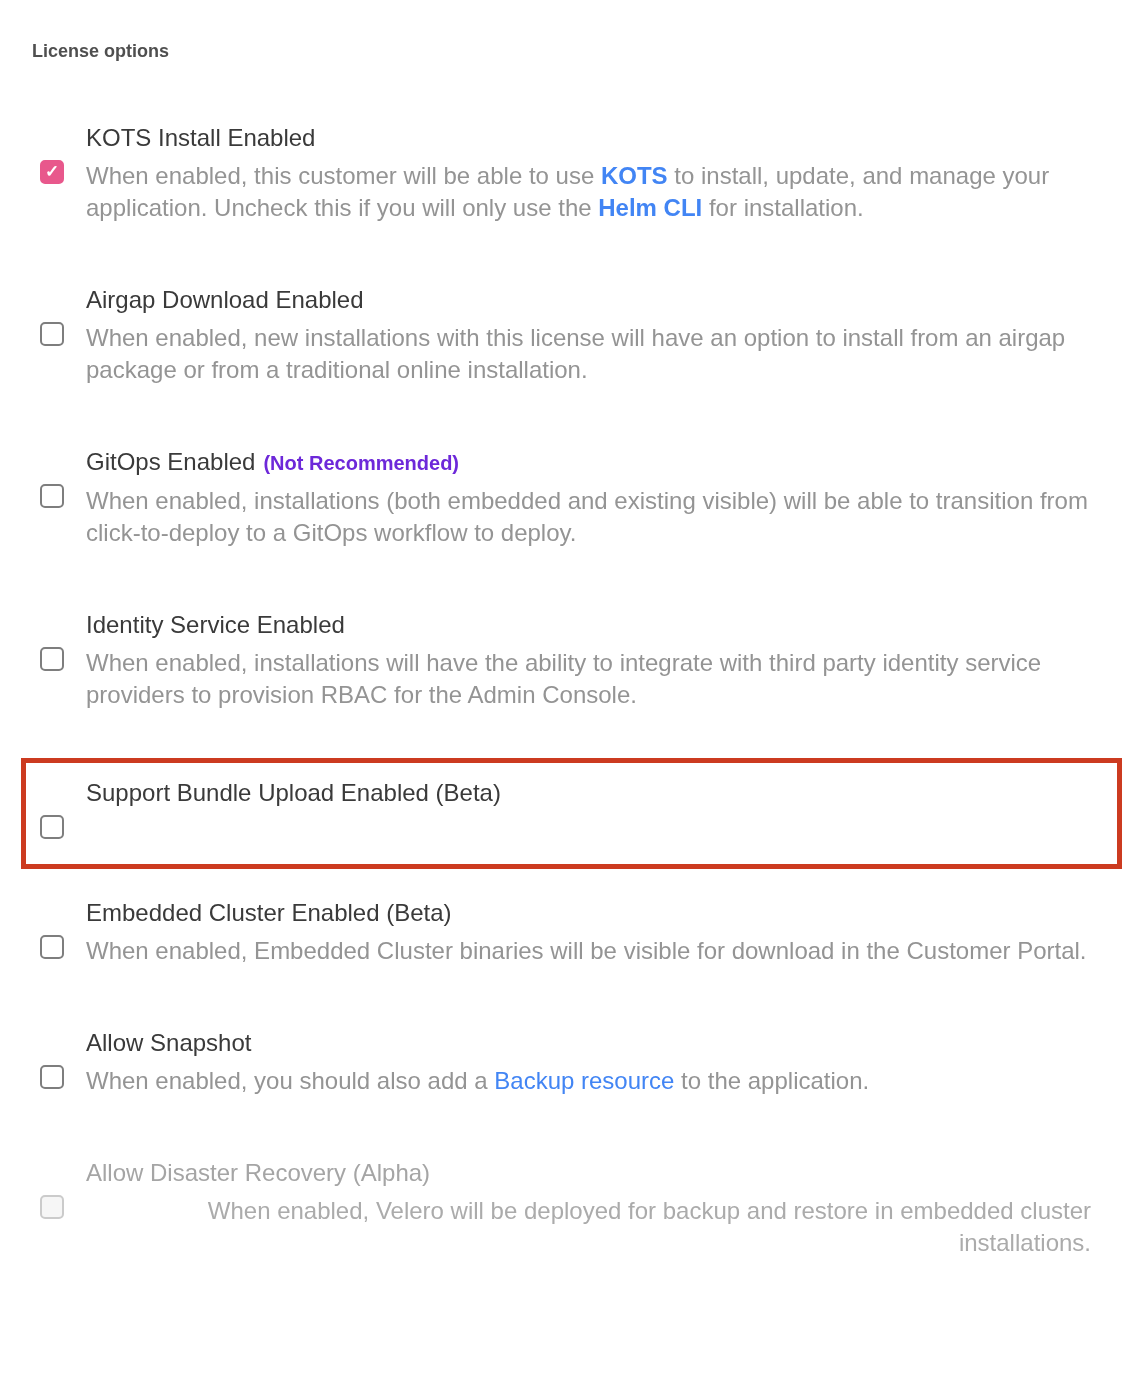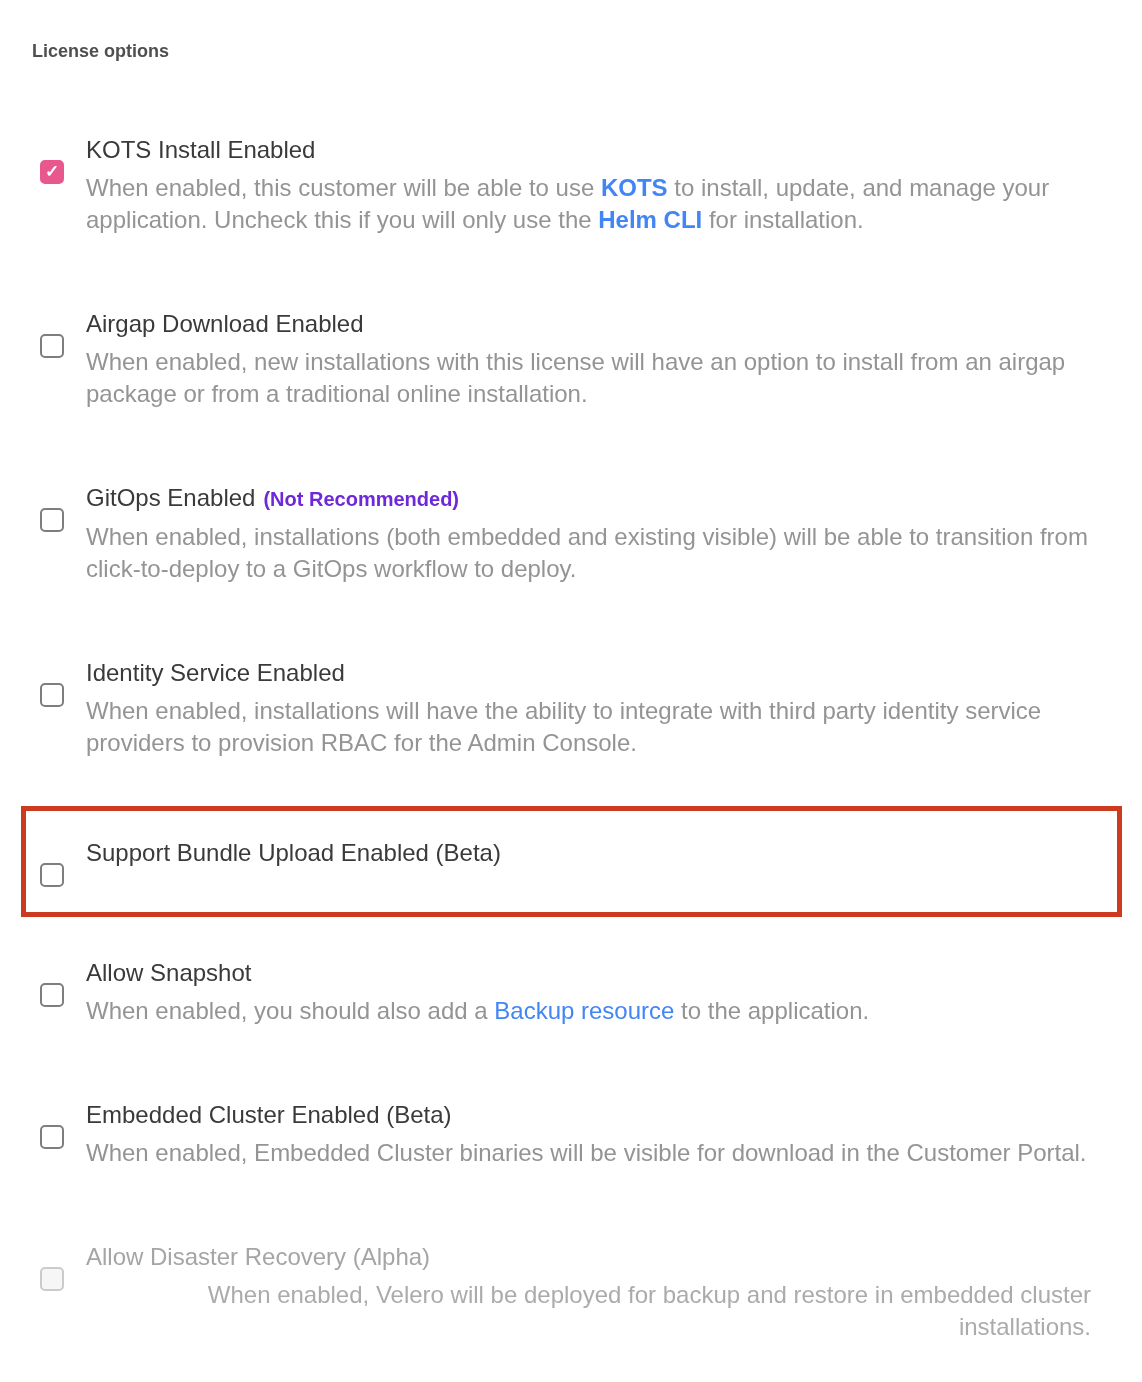--- a/index.html
+++ b/index.html
@@ -42,21 +42,21 @@
     font-weight: 700;
     line-height: 1;
     transform: translateY(-1px);
   }
   .checkbox.disabled {
     border-color: #CBCBCB;
     background: #F6F6F6;
     cursor: default;
   }
   .content { margin-left: 22px; flex: 1; min-width: 0; }
-  .title-row { font-size: 24px; line-height: 28px; margin-top: 12px; }
+  .title-row { font-size: 24px; line-height: 28px; }
   .title { color: #3A3A3A; font-weight: 400; }
   .suffix {
     color: #6d28d9;
     font-size: 20px;
     font-weight: 700;
     margin-left: 8px;
   }
   .desc {
     margin-top: 8px;
     font-size: 24px;
@@ -129,33 +129,33 @@
       <div class="title-row">
         <span class="title">Support Bundle Upload Enabled (Beta)</span>
       </div>
     </div>
   </div>
 </div>
   <div class="option">
     <span class="checkbox"></span>
     <div class="content">
       <div class="title-row">
-        <span class="title">Allow Snapshot</span>
+        <span class="title">Embedded Cluster Enabled (Beta)</span>
       </div>
-      <p class="desc"><span>When enabled, you should also add a </span><span class="link">Backup resource</span><span> to the application.</span></p>
+      <p class="desc"><span>When enabled, Embedded Cluster binaries will be visible for download in the Customer Portal.</span></p>
     </div>
   </div>
 
   <div class="option">
     <span class="checkbox"></span>
     <div class="content">
       <div class="title-row">
-        <span class="title">Embedded Cluster Enabled (Beta)</span>
+        <span class="title">Allow Snapshot</span>
       </div>
-      <p class="desc"><span>When enabled, Embedded Cluster binaries will be visible for download in the Customer Portal.</span></p>
+      <p class="desc"><span>When enabled, you should also add a </span><span class="link">Backup resource</span><span> to the application.</span></p>
     </div>
   </div>
 
   <div class="option disabled">
     <span class="checkbox disabled"></span>
     <div class="content">
       <div class="title-row">
         <span class="title">Allow Disaster Recovery (Alpha)</span>
       </div>
       <p class="desc"><span>When enabled, Velero will be deployed for backup and restore in embedded cluster installations.</span></p>

